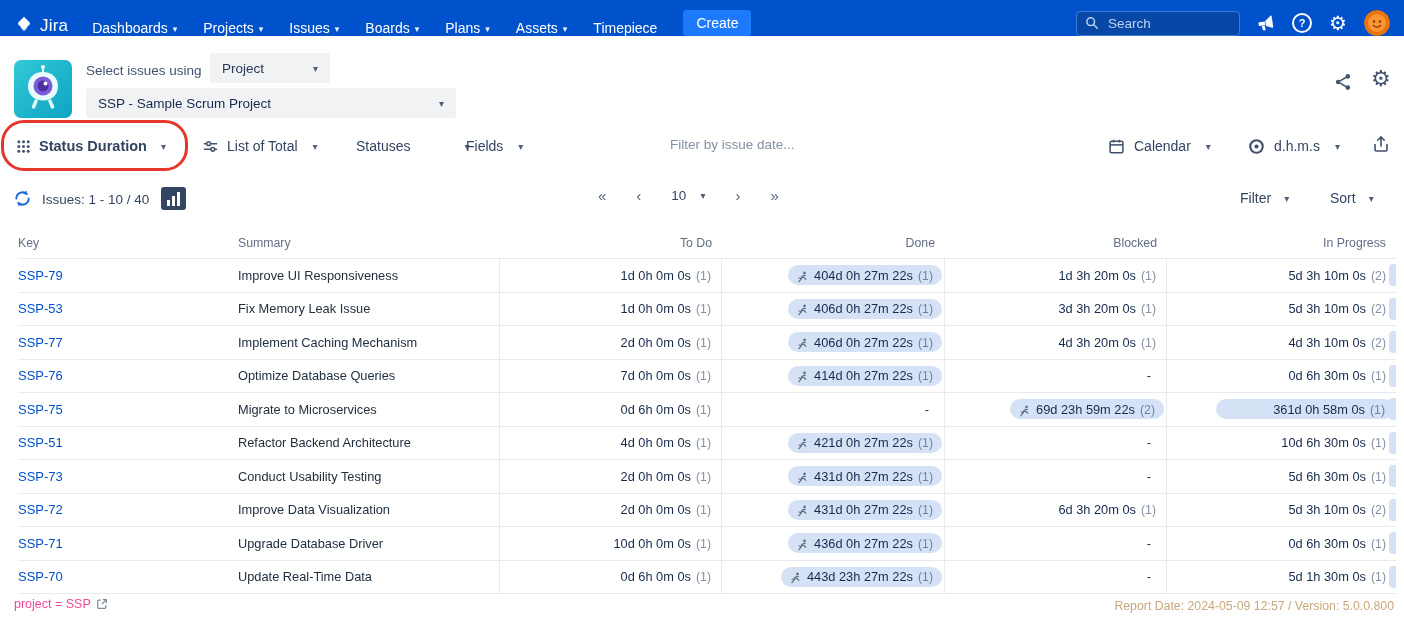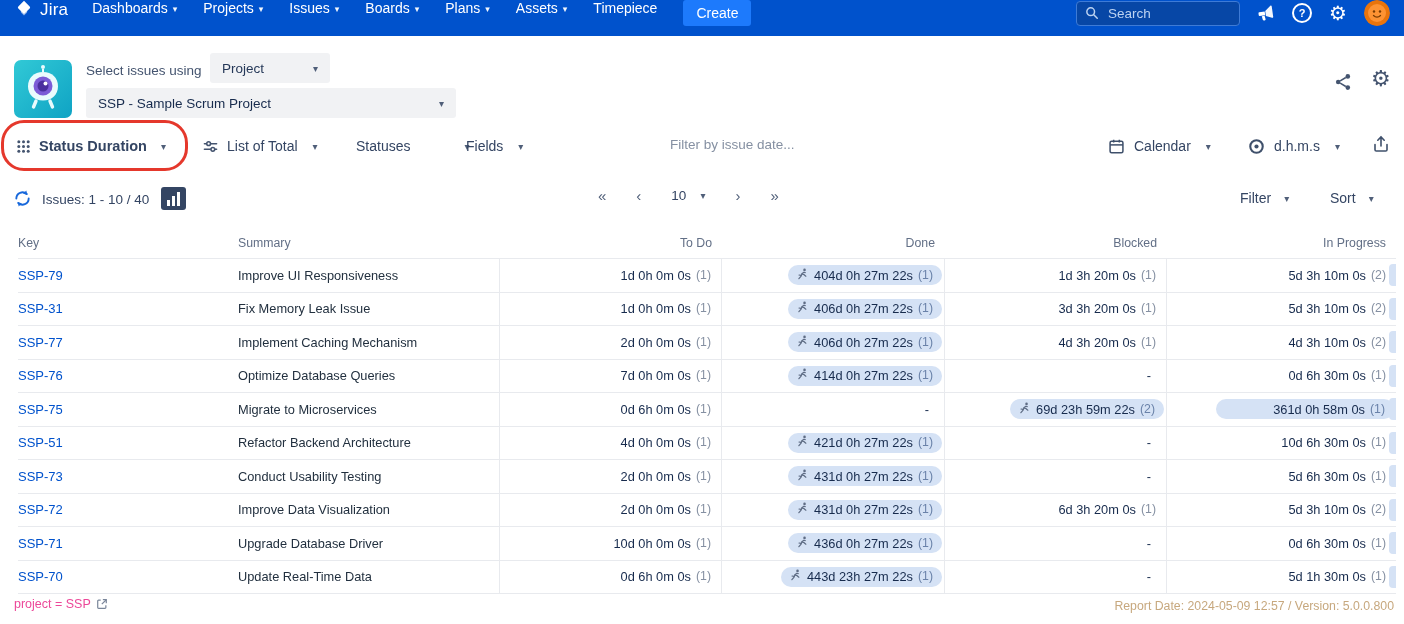--- a/index.html
+++ b/index.html
@@ -1,20 +1,20 @@
 <!DOCTYPE html>
 <html><head>
 <meta charset="utf-8">
 <style>
   html,body{margin:0;padding:0;}
   body{font-family:"Liberation Sans","DejaVu Sans",sans-serif;background:#fff;}
   .page{position:relative;width:1404px;height:624px;background:#fff;overflow:hidden;}
 
   
-  .navbar{position:absolute;top:0;left:0;right:0;height:36px;background:#0052CC;display:flex;align-items:flex-start;padding:0 14px;box-sizing:border-box;color:#fff;}
+  .navbar{position:absolute;top:0;left:0;right:0;height:36px;background:#0052CC;display:flex;align-items:flex-end;padding:0 14px;box-sizing:border-box;color:#fff;}
   .brand{display:flex;align-items:center;gap:6px;margin-right:24px;}
   .brand-name{font-size:17px;font-weight:500;letter-spacing:.2px;}
   .nav-menu{display:flex;align-items:center;gap:26px;font-size:14px;}
   .nav-item{display:flex;align-items:center;white-space:nowrap;cursor:pointer;}
   .chev{font-size:9px;margin-left:5px;opacity:.95;position:relative;top:1px;}
   .create-btn{margin-left:26px;background:#1D7AFC;border-radius:3px;padding:5px 13px;font-size:14px;font-weight:500;cursor:pointer;}
   .nav-right{margin-left:auto;display:flex;align-items:center;gap:17px;}
   .search-box{display:flex;align-items:center;gap:7px;background:#0747A6;border:1px solid #3E7BD6;border-radius:4px;height:25px;width:164px;padding:0 8px;box-sizing:border-box;margin-left:16px;}
   .search-input{background:transparent;border:none;outline:none;color:#DEEBFF;font-size:13.5px;width:115px;font-family:inherit;}
   .search-input::placeholder{color:#BCD3F2;}
@@ -55,21 +55,21 @@
   .thead,.trow{display:grid;grid-template-columns:220px 262px 222px 223px 222px 229px;}
   .thead{height:30px;align-items:center;color:#626F86;font-size:12.3px;}
   .hcell.right{text-align:right;padding-right:10px;}
   .trow{border-top:1px solid #E8EAEE;}
   .trow:last-child{border-bottom:1px solid #E8EAEE;}
   .cell{height:32.5px;display:flex;align-items:center;font-size:13px;color:#172B4D;box-sizing:border-box;}
   .trow .cell:nth-child(2),.trow .cell:nth-child(3),.trow .cell:nth-child(4),.trow .cell:nth-child(5){border-right:1px solid #E8EAEE;}
   .cell.k a{color:#0052CC;text-decoration:none;font-weight:500;}
   .cell.s{font-size:12.8px;color:#22303F;}
   .cell.d{justify-content:flex-end;padding-right:10px;position:relative;}
-  .pill{display:inline-flex;align-items:flex-start;border-radius:10.5px;white-space:nowrap;}
+  .pill{display:inline-flex;align-items:flex-end;border-radius:10.5px;white-space:nowrap;}
   .pill .dur-text{font-size:12.8px;}
   .pill .dur-count{color:#8590A2;font-size:12.3px;margin-left:5px;}
   .pill.active,.pill.highlight{background:#D5E2F5;padding:2.5px 9px;margin-right:-8px;}
   .pill.active .dur-count,.pill.highlight .dur-count{color:#6A82A9;}
   .pill.highlight{min-width:160px;justify-content:flex-end;}
   .runner{display:none;margin-right:5px;line-height:0;}
   .pill.active .runner{display:inline-block;}
   .cell.ip::after{content:"";position:absolute;right:0;top:5px;height:22px;width:7px;background:#D5E2F5;border-radius:4px 0 0 4px;}
 
   
@@ -354,21 +354,21 @@
     <div class="cell d ip">
       <span class="pill">
               <span class="dur-text">5d 3h 10m 0s</span>
               <span class="dur-count">(2)</span>
             </span>
     </div>
   </div>
 
   <div class="trow">
     <div class="cell k">
-            <a href="#" class="key-link">SSP-31</a>
+            <a href="#" class="key-link">SSP-53</a>
           </div>
     <div class="cell s">
             <span class="sum-text">Fix Memory Leak Issue</span>
           </div>
     <div class="cell d">
       <span class="pill">
               <span class="dur-text">1d 0h 0m 0s</span>
               <span class="dur-count">(1)</span>
             </span>
     </div>

